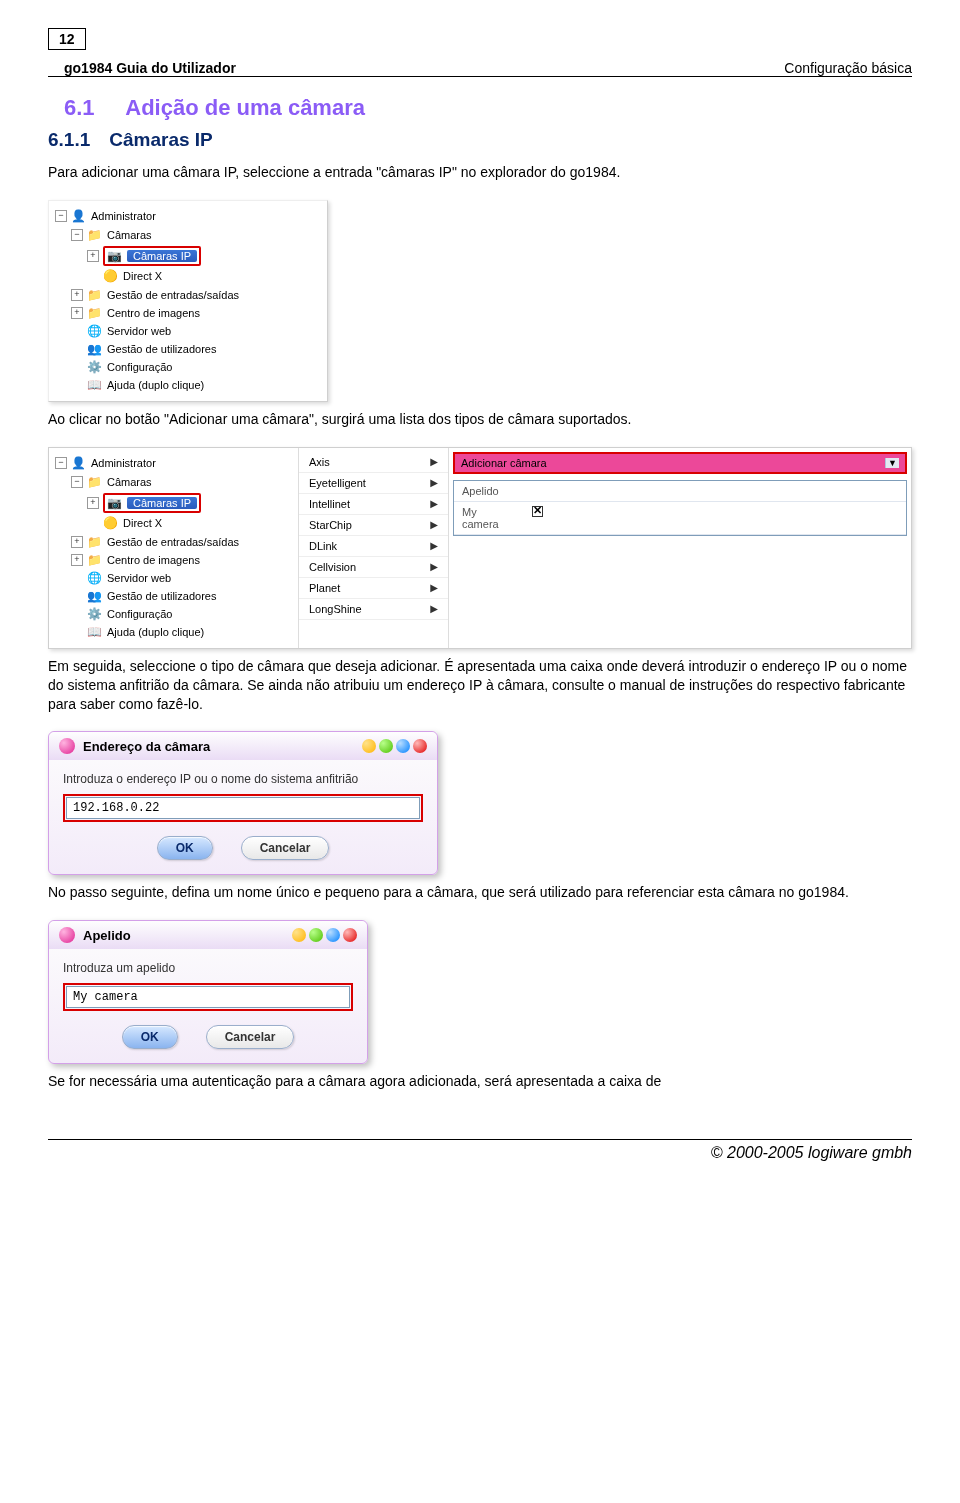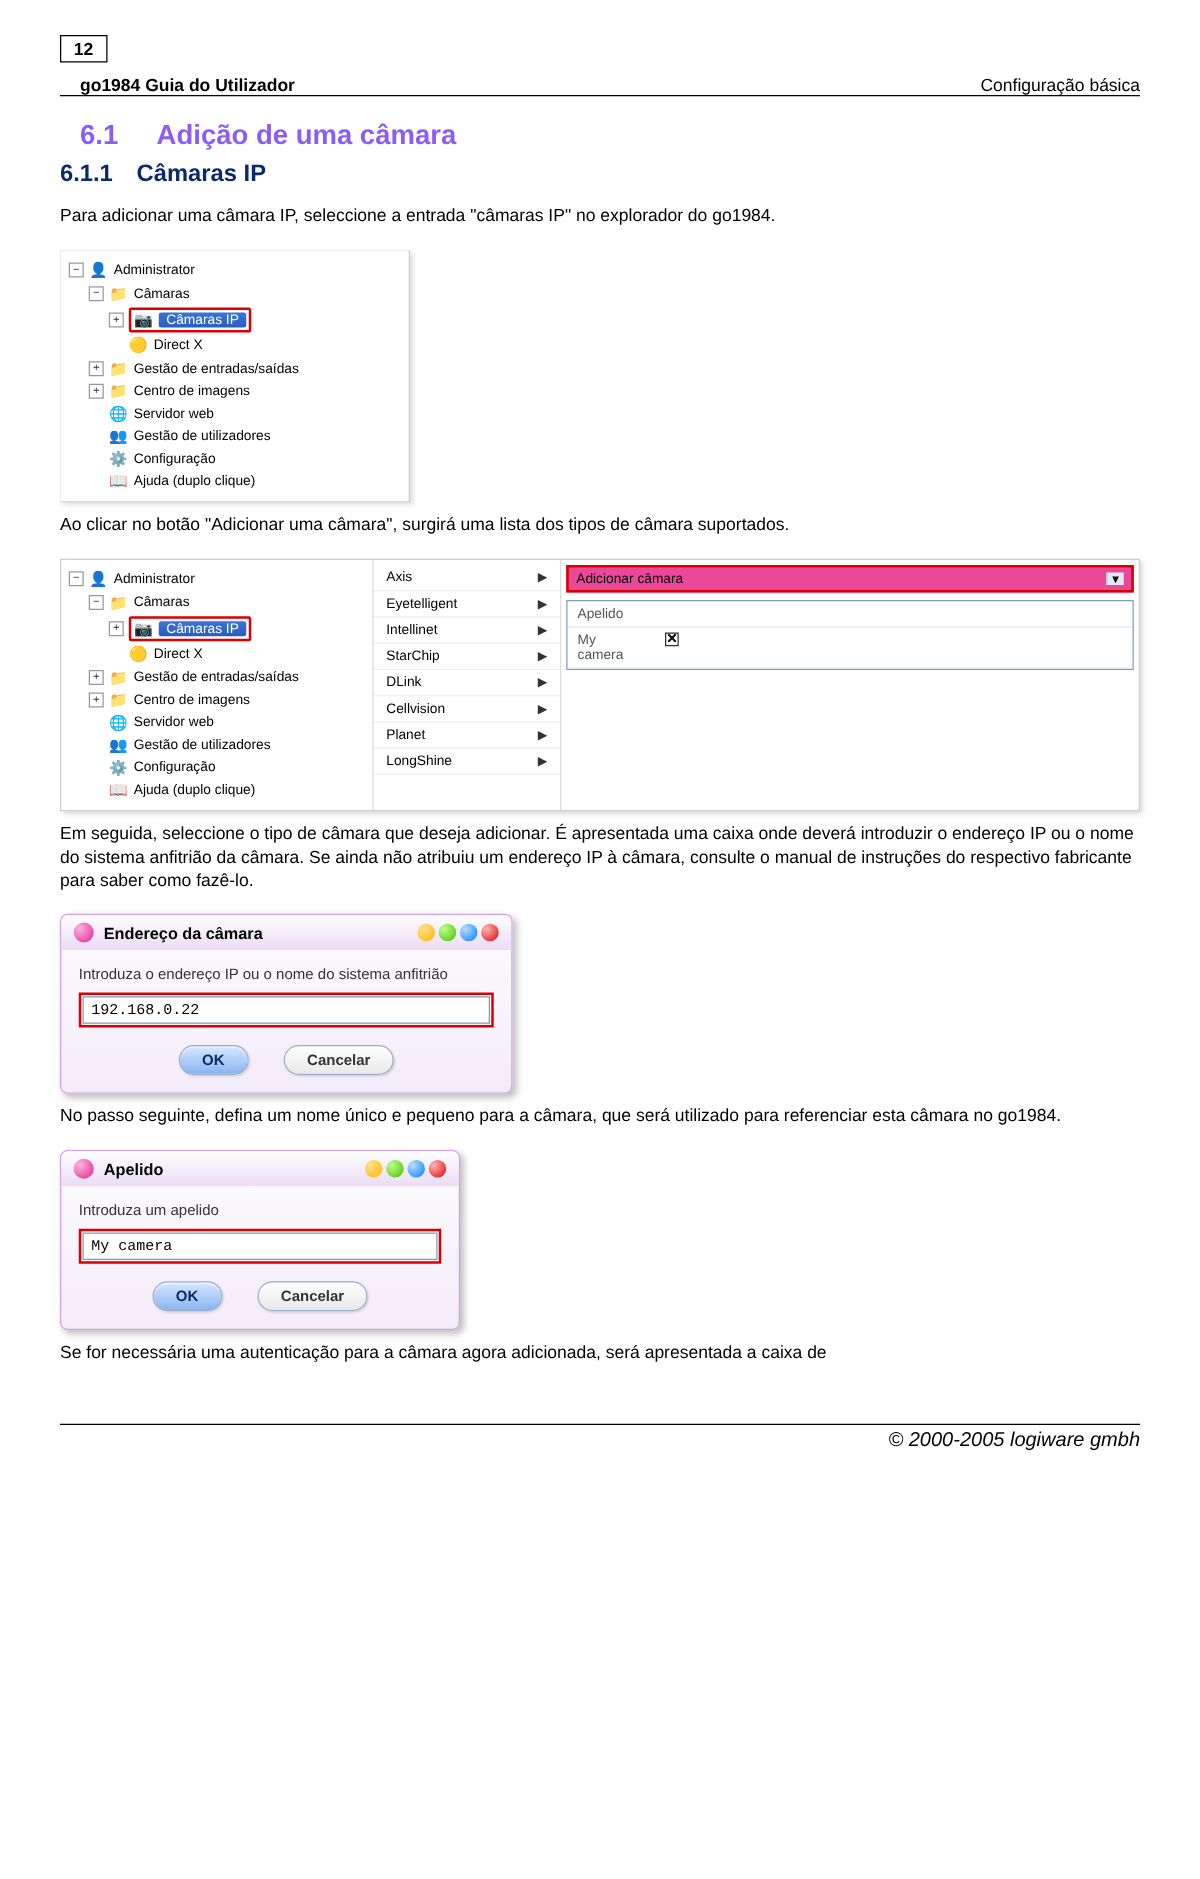--- a/index.html
+++ b/index.html
@@ -37,21 +37,21 @@
   .combo { flex: 1; border: 1px solid #7f9db9; background: #ec4899; font-size: 11px; padding: 3px 6px; display: flex; justify-content: space-between; align-items: center; }
   .combo .dd { width: 14px; text-align: center; background: #e3e9f3; border-left: 1px solid #b0c4de; font-size: 9px; } 
   .record-box { border: 1px solid #7f9db9; background: #fff; font-size: 11px; }
   .record-box .row { display: flex; border-bottom: 1px solid #e0e6ef; }
   .record-box .cell-label { width: 70px; padding: 4px 8px; color: #555; }
   .record-box .cell-val { flex: 1; padding: 4px 8px; }
   .chk { display: inline-block; width: 11px; height: 11px; border: 1px solid #333; position: relative; }
   .chk::after { content: "✕"; position: absolute; top: -3px; left: 0; font-size: 11px; font-weight: bold; }
 
   
-  .dialog { width: 362px; border: 1px solid #d3a0e8; box-shadow: 3px 3px 6px rgba(0,0,0,0.25); background: linear-gradient(#fdfdfd,#f3ebf9); border-radius: 6px; }
+  .dialog { width: 390px; border: 1px solid #d3a0e8; box-shadow: 3px 3px 6px rgba(0,0,0,0.25); background: linear-gradient(#fdfdfd,#f3ebf9); border-radius: 6px; }
   .dialog .titlebar { display: flex; align-items: center; padding: 6px 10px; font-weight: bold; font-size: 13px; background: linear-gradient(#fefefe,#eadcf5); border-radius: 6px 6px 0 0; }
   .winbtns { margin-left: auto; display: flex; gap: 3px; }
   .wb { width: 14px; height: 14px; border-radius: 50%; }
   .wb1 { background: radial-gradient(circle at 30% 30%, #ffe28a, #ffb400); }
   .wb2 { background: radial-gradient(circle at 30% 30%, #b8ff8a, #4bbf00); }
   .wb3 { background: radial-gradient(circle at 30% 30%, #b8ddff, #0080ff); }
   .wb4 { background: radial-gradient(circle at 30% 30%, #ffb8b8, #e00000); }
   .dialog .body { padding: 12px 14px 14px 14px; }
   .dialog .instr { font-size: 12px; color: #333; margin-bottom: 8px; }
   .text-input { width: 100%; border: 1px solid #7f9db9; background: #fff; font-family: 'Courier New', monospace; font-size: 12px; padding: 3px 6px; }

